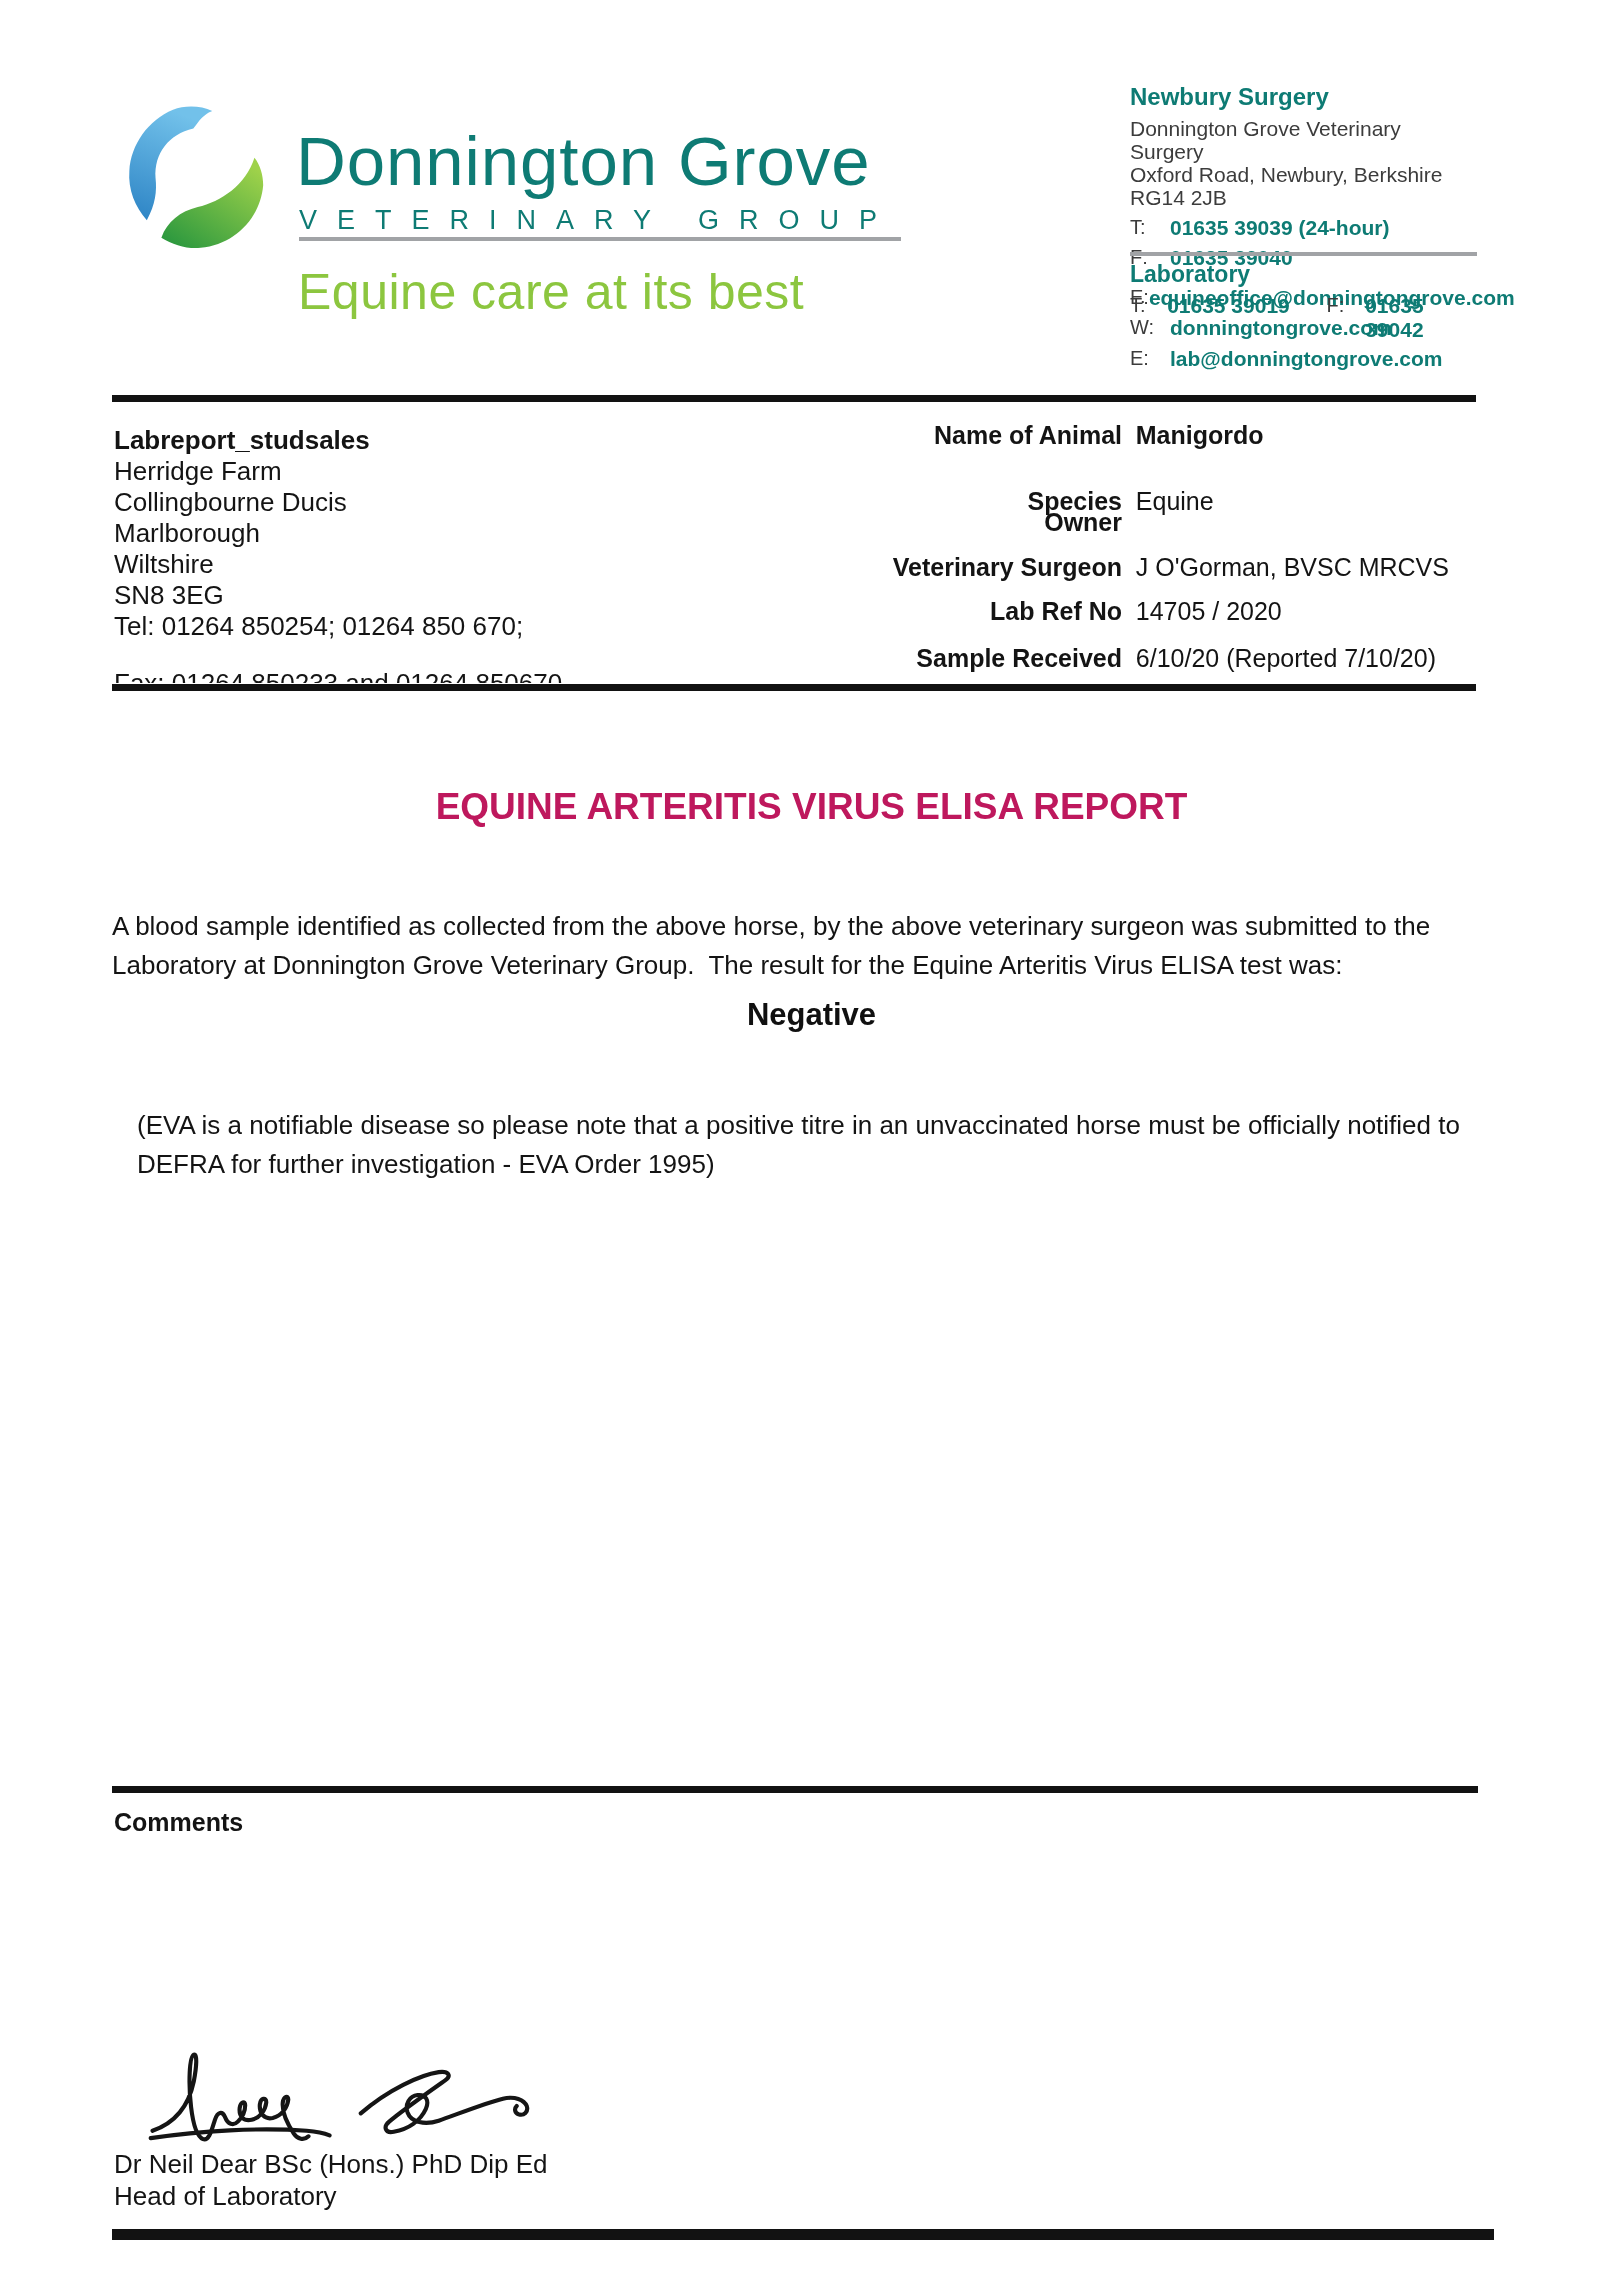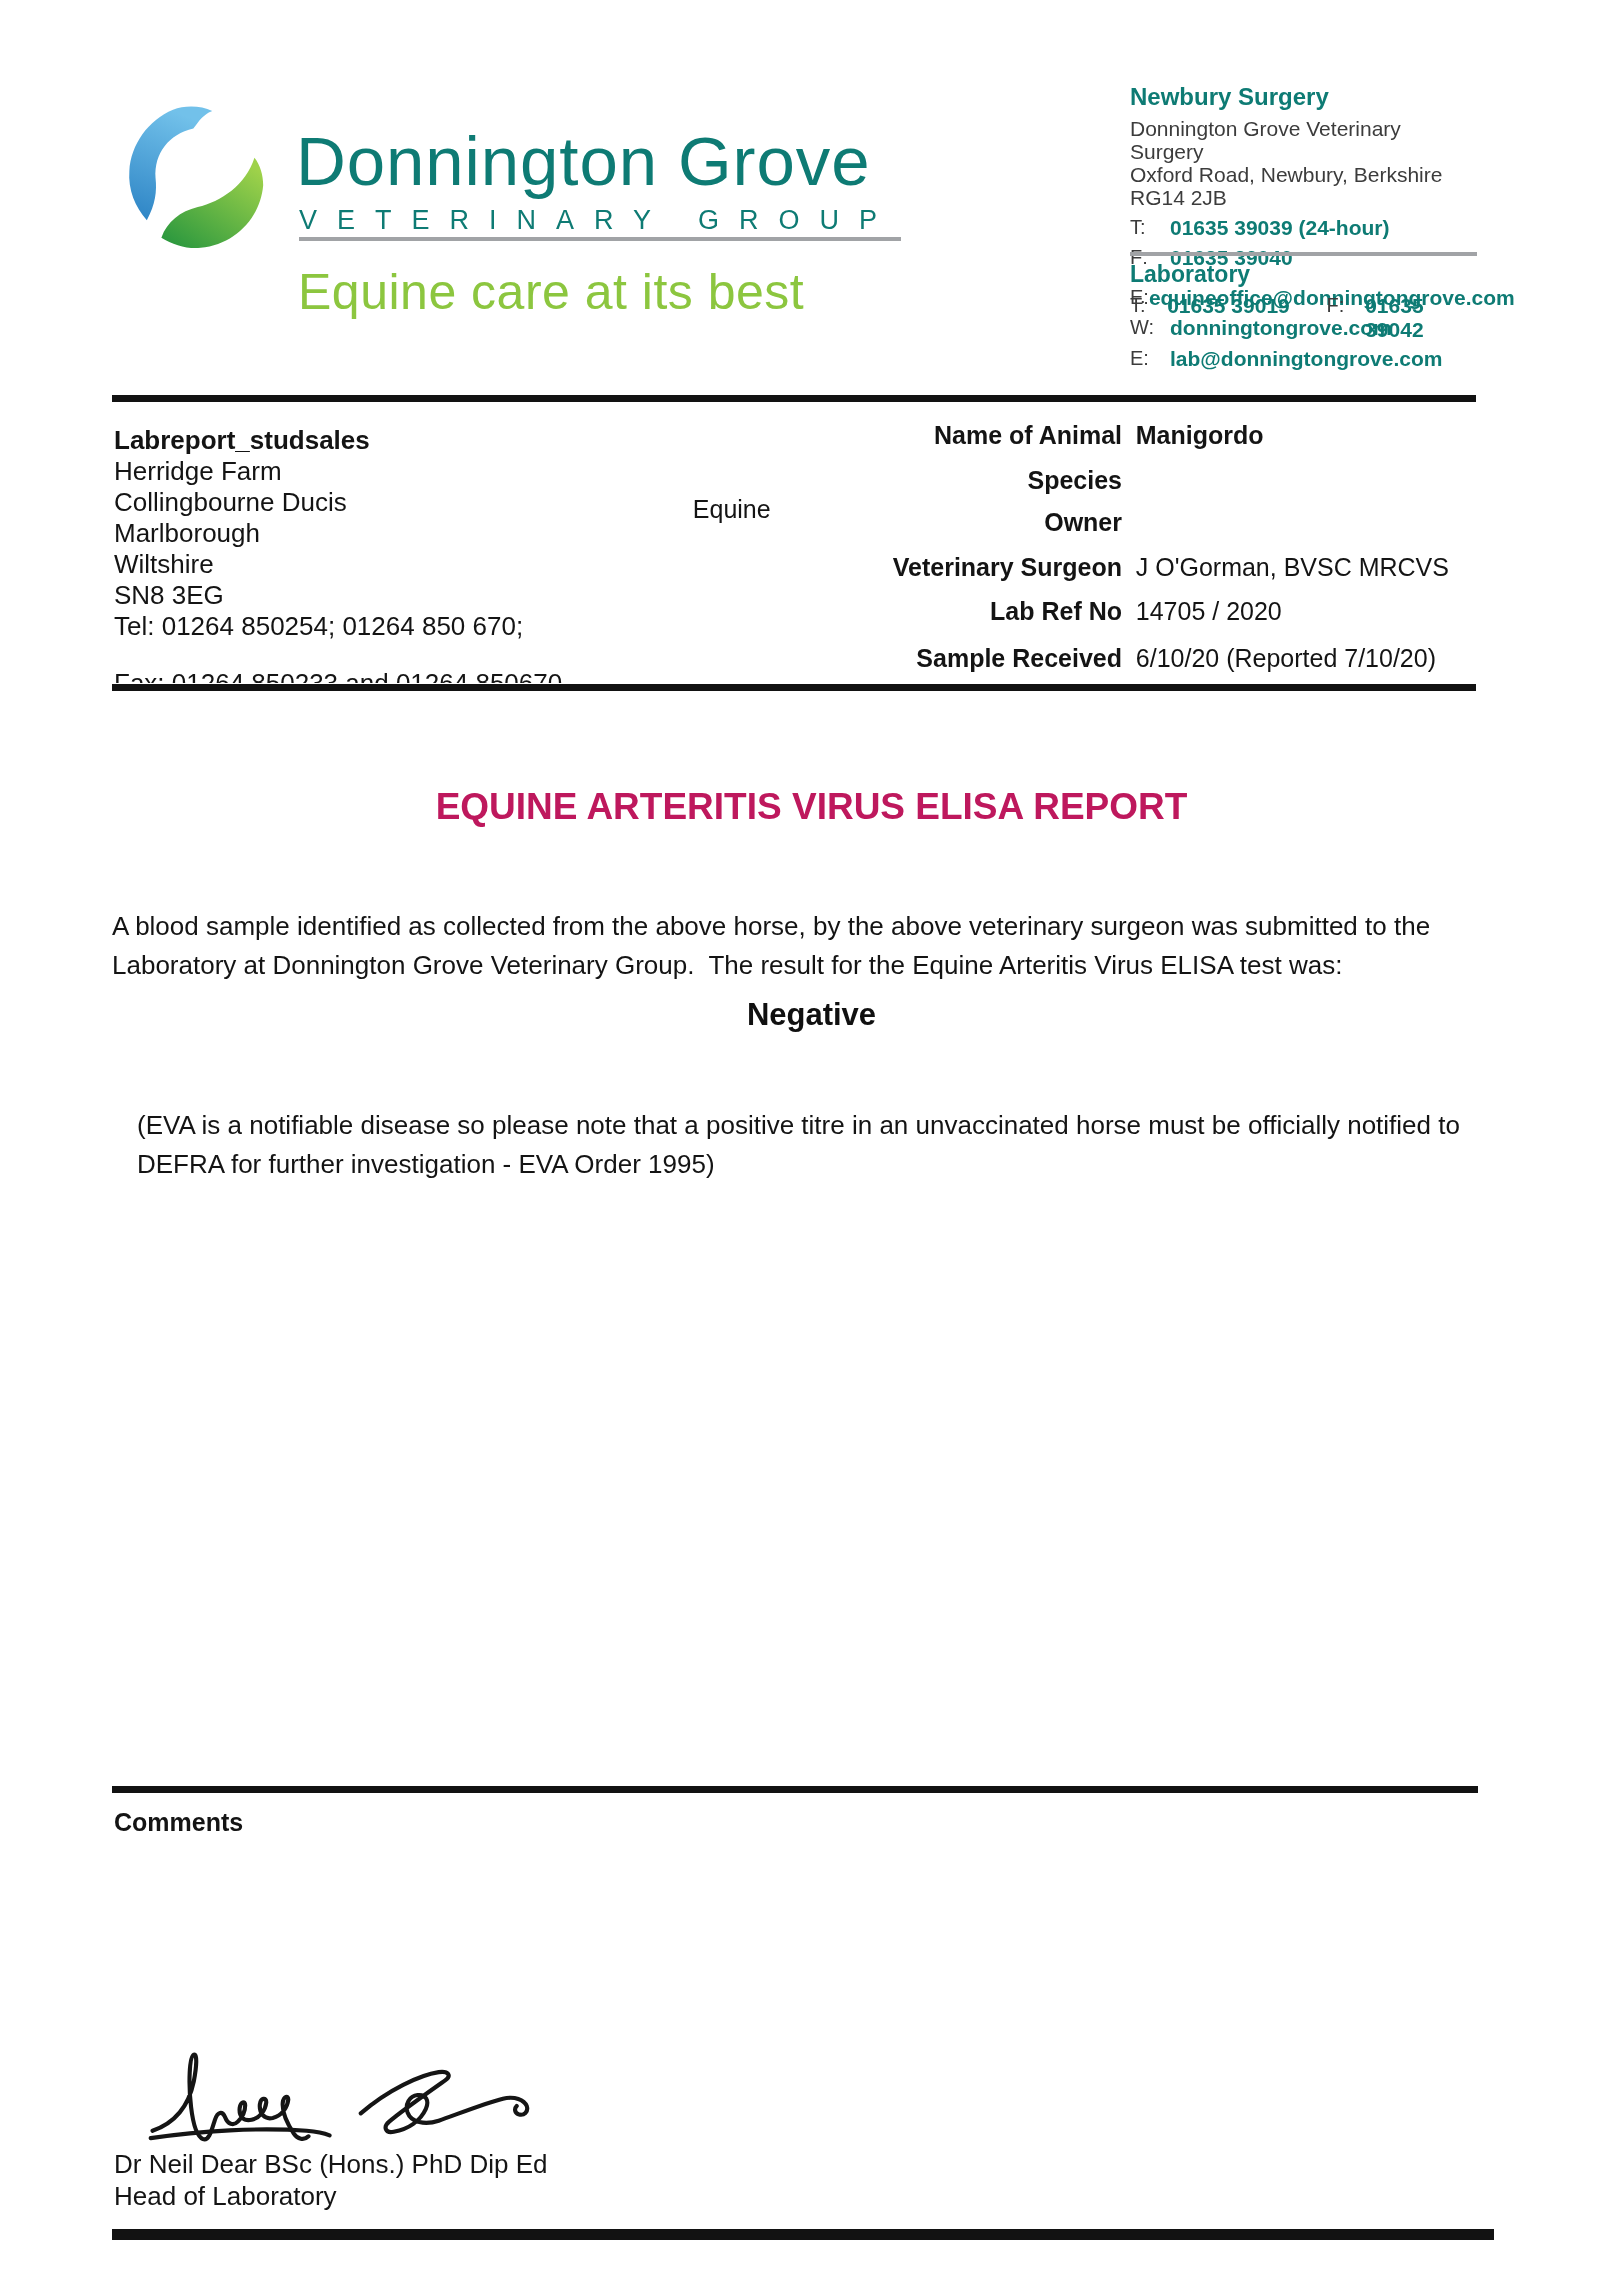--- a/index.html
+++ b/index.html
@@ -45,21 +45,21 @@
   #addressee { left:114px; top:425px; width:689px; font-size:26px; color:#141414; }
   #addressee .a-line { line-height:31px; }
   #addressee .a-bold { font-weight:bold; }
   #addr-clipped { left:114px; top:668px; width:689px; height:15px; overflow:hidden; font-size:26px; color:#141414; }
 
   
   .frow { position:absolute; left:679px; width:799px; display:flex; }
   .frow .flabel { width:443px; text-align:right; font-weight:bold; font-size:25px; color:#141414; }
   .frow .fvalue { margin-left:13.8px; font-size:25px; color:#141414; flex:1; }
   .frow .fvalue.bold { font-weight:bold; }
-  #frow-0 { top:421px; } #frow-1 { top:466px;flex-direction:column; } #frow-2 { top:508px; }
+  #frow-0 { top:421px; } #frow-1 { top:487px; } #frow-2 { top:508px; }
   #frow-3 { top:553px; } #frow-4 { top:597px; } #frow-5 { top:644px; }
 
   
   #report-title { left:0; top:786px; width:1623px; text-align:center; font-size:37px; font-weight:bold; color:#be185d; }
   #report-body { left:112px; top:907px; width:1373px; font-size:26px; line-height:39px; color:#141414; }
   #report-result { left:0; top:997px; width:1623px; text-align:center; font-size:31px; font-weight:bold; color:#101010; }
   #report-note { left:112px; top:1106px; width:1373px; font-size:26px; line-height:39px; color:#141414;margin-left:25px; }
 
   
   #comments-label { left:114px; top:1808px; font-size:25px; font-weight:bold; color:#141414; }

